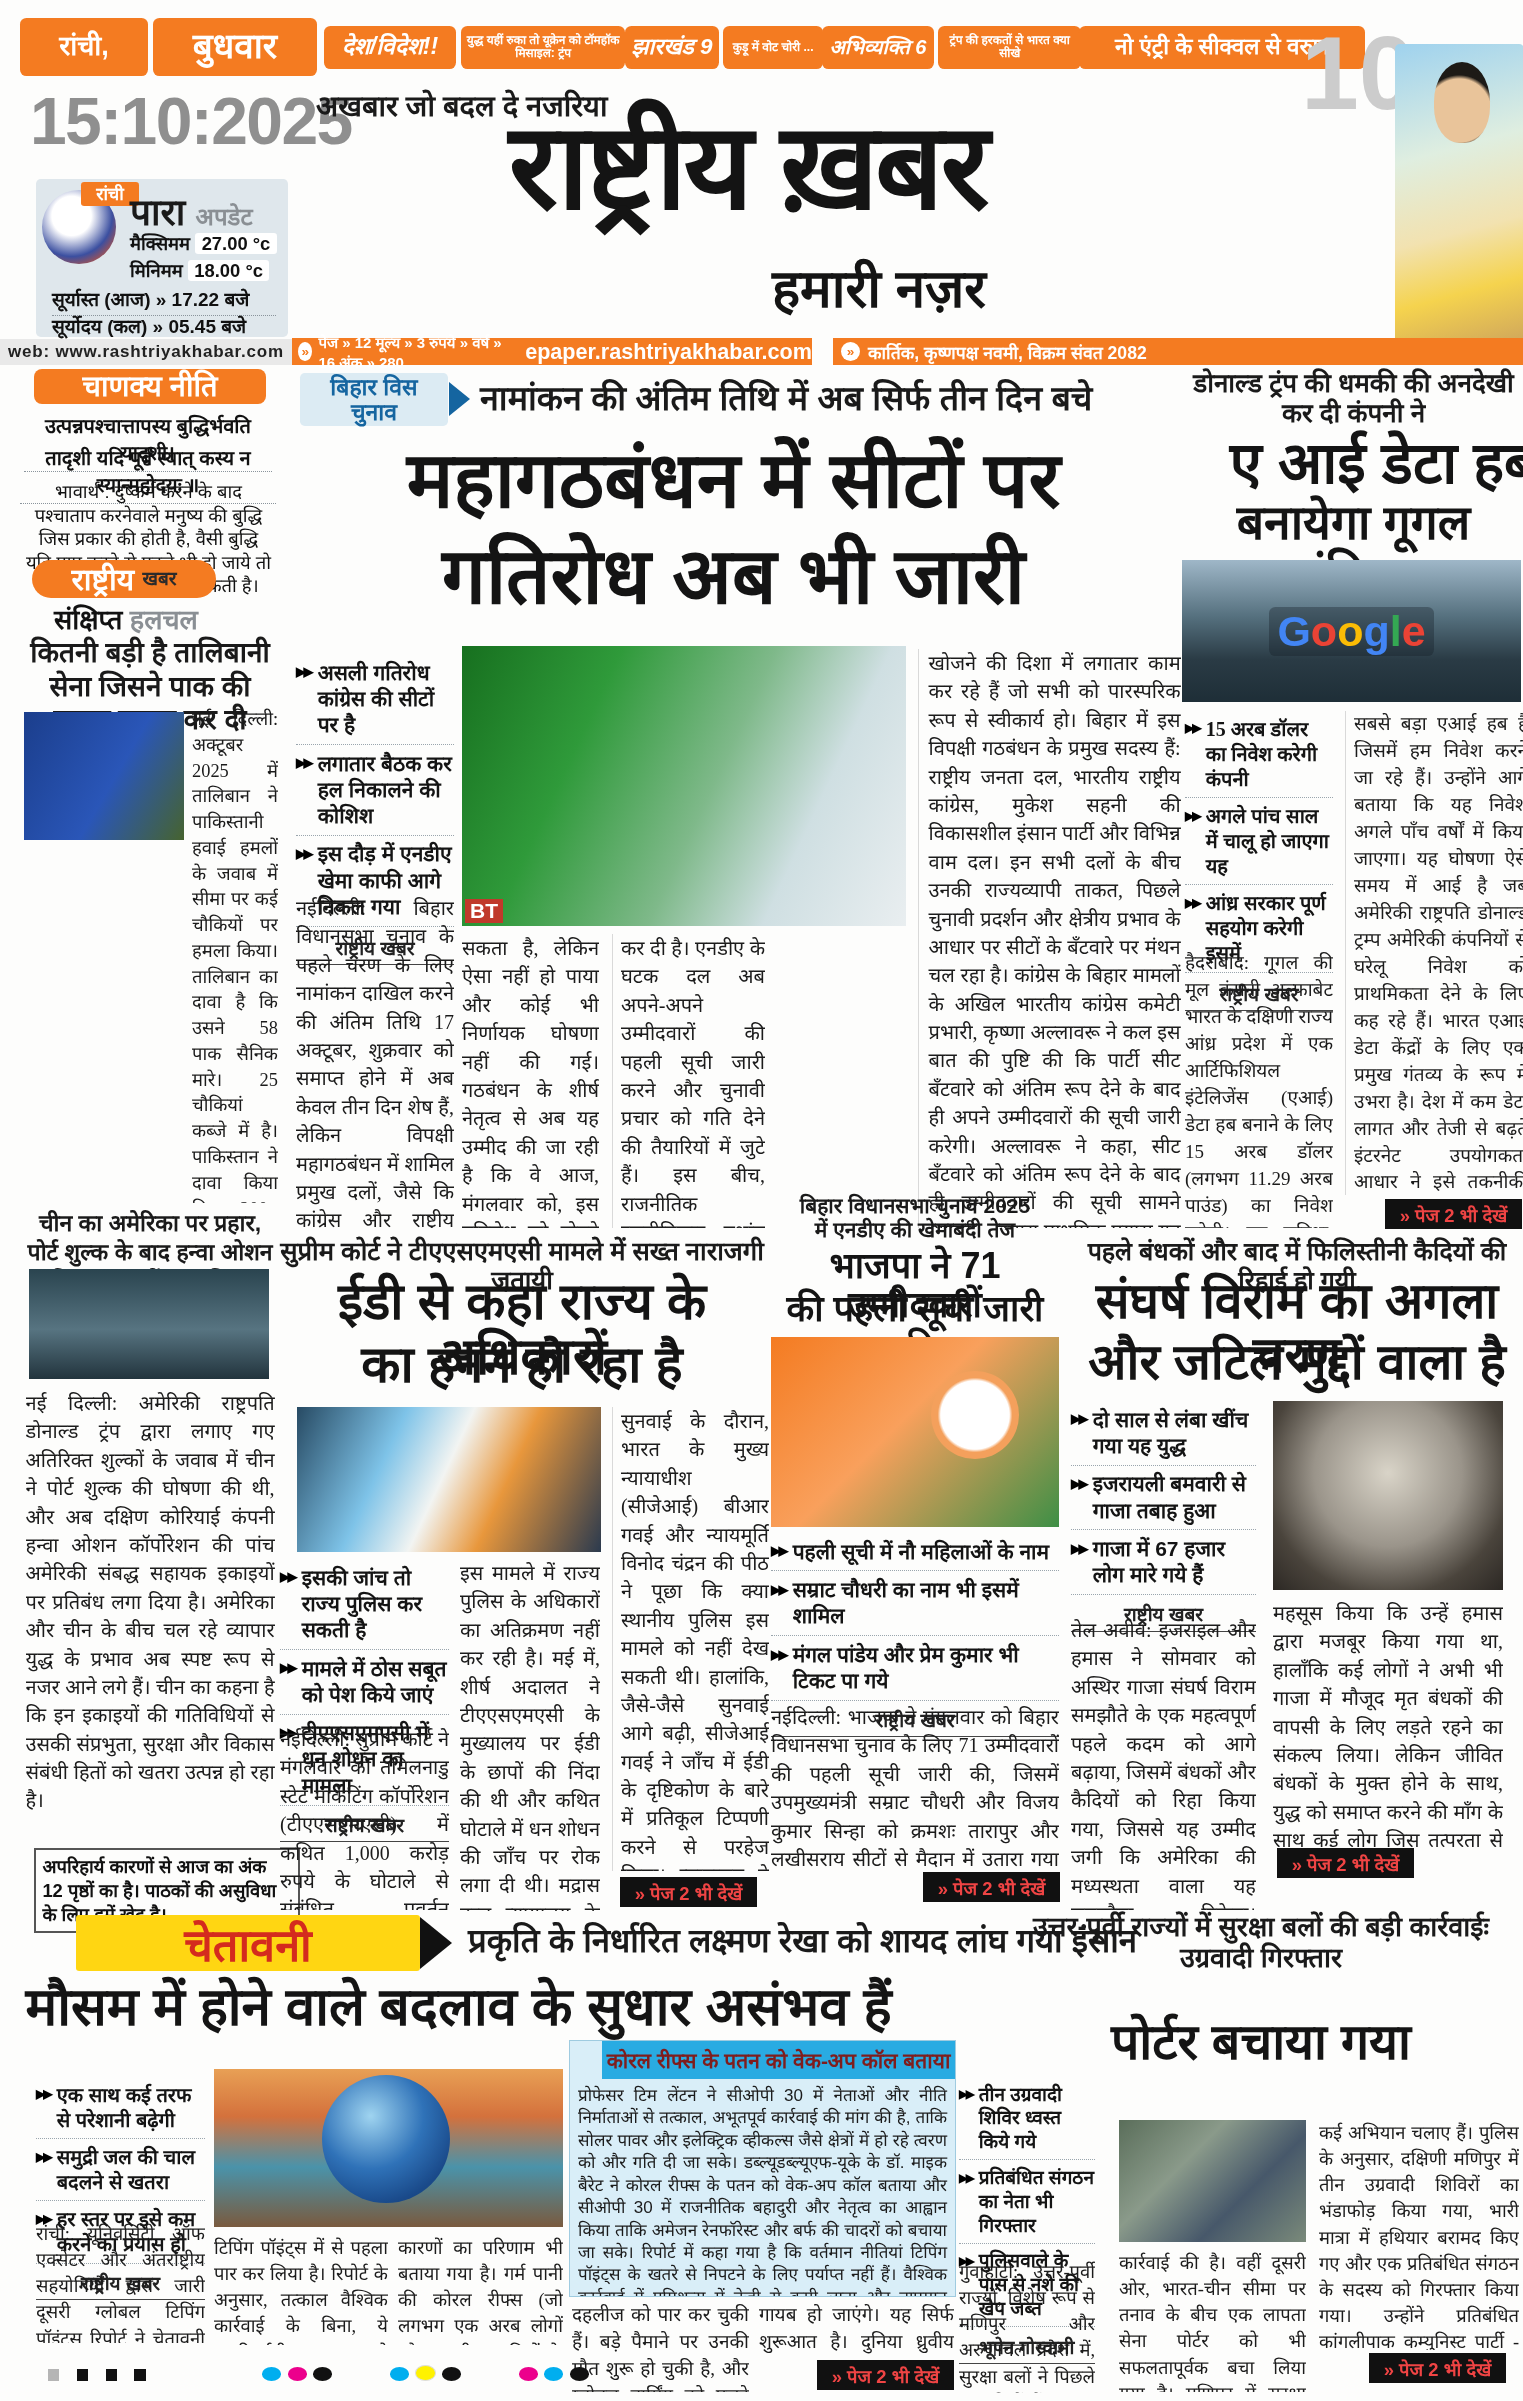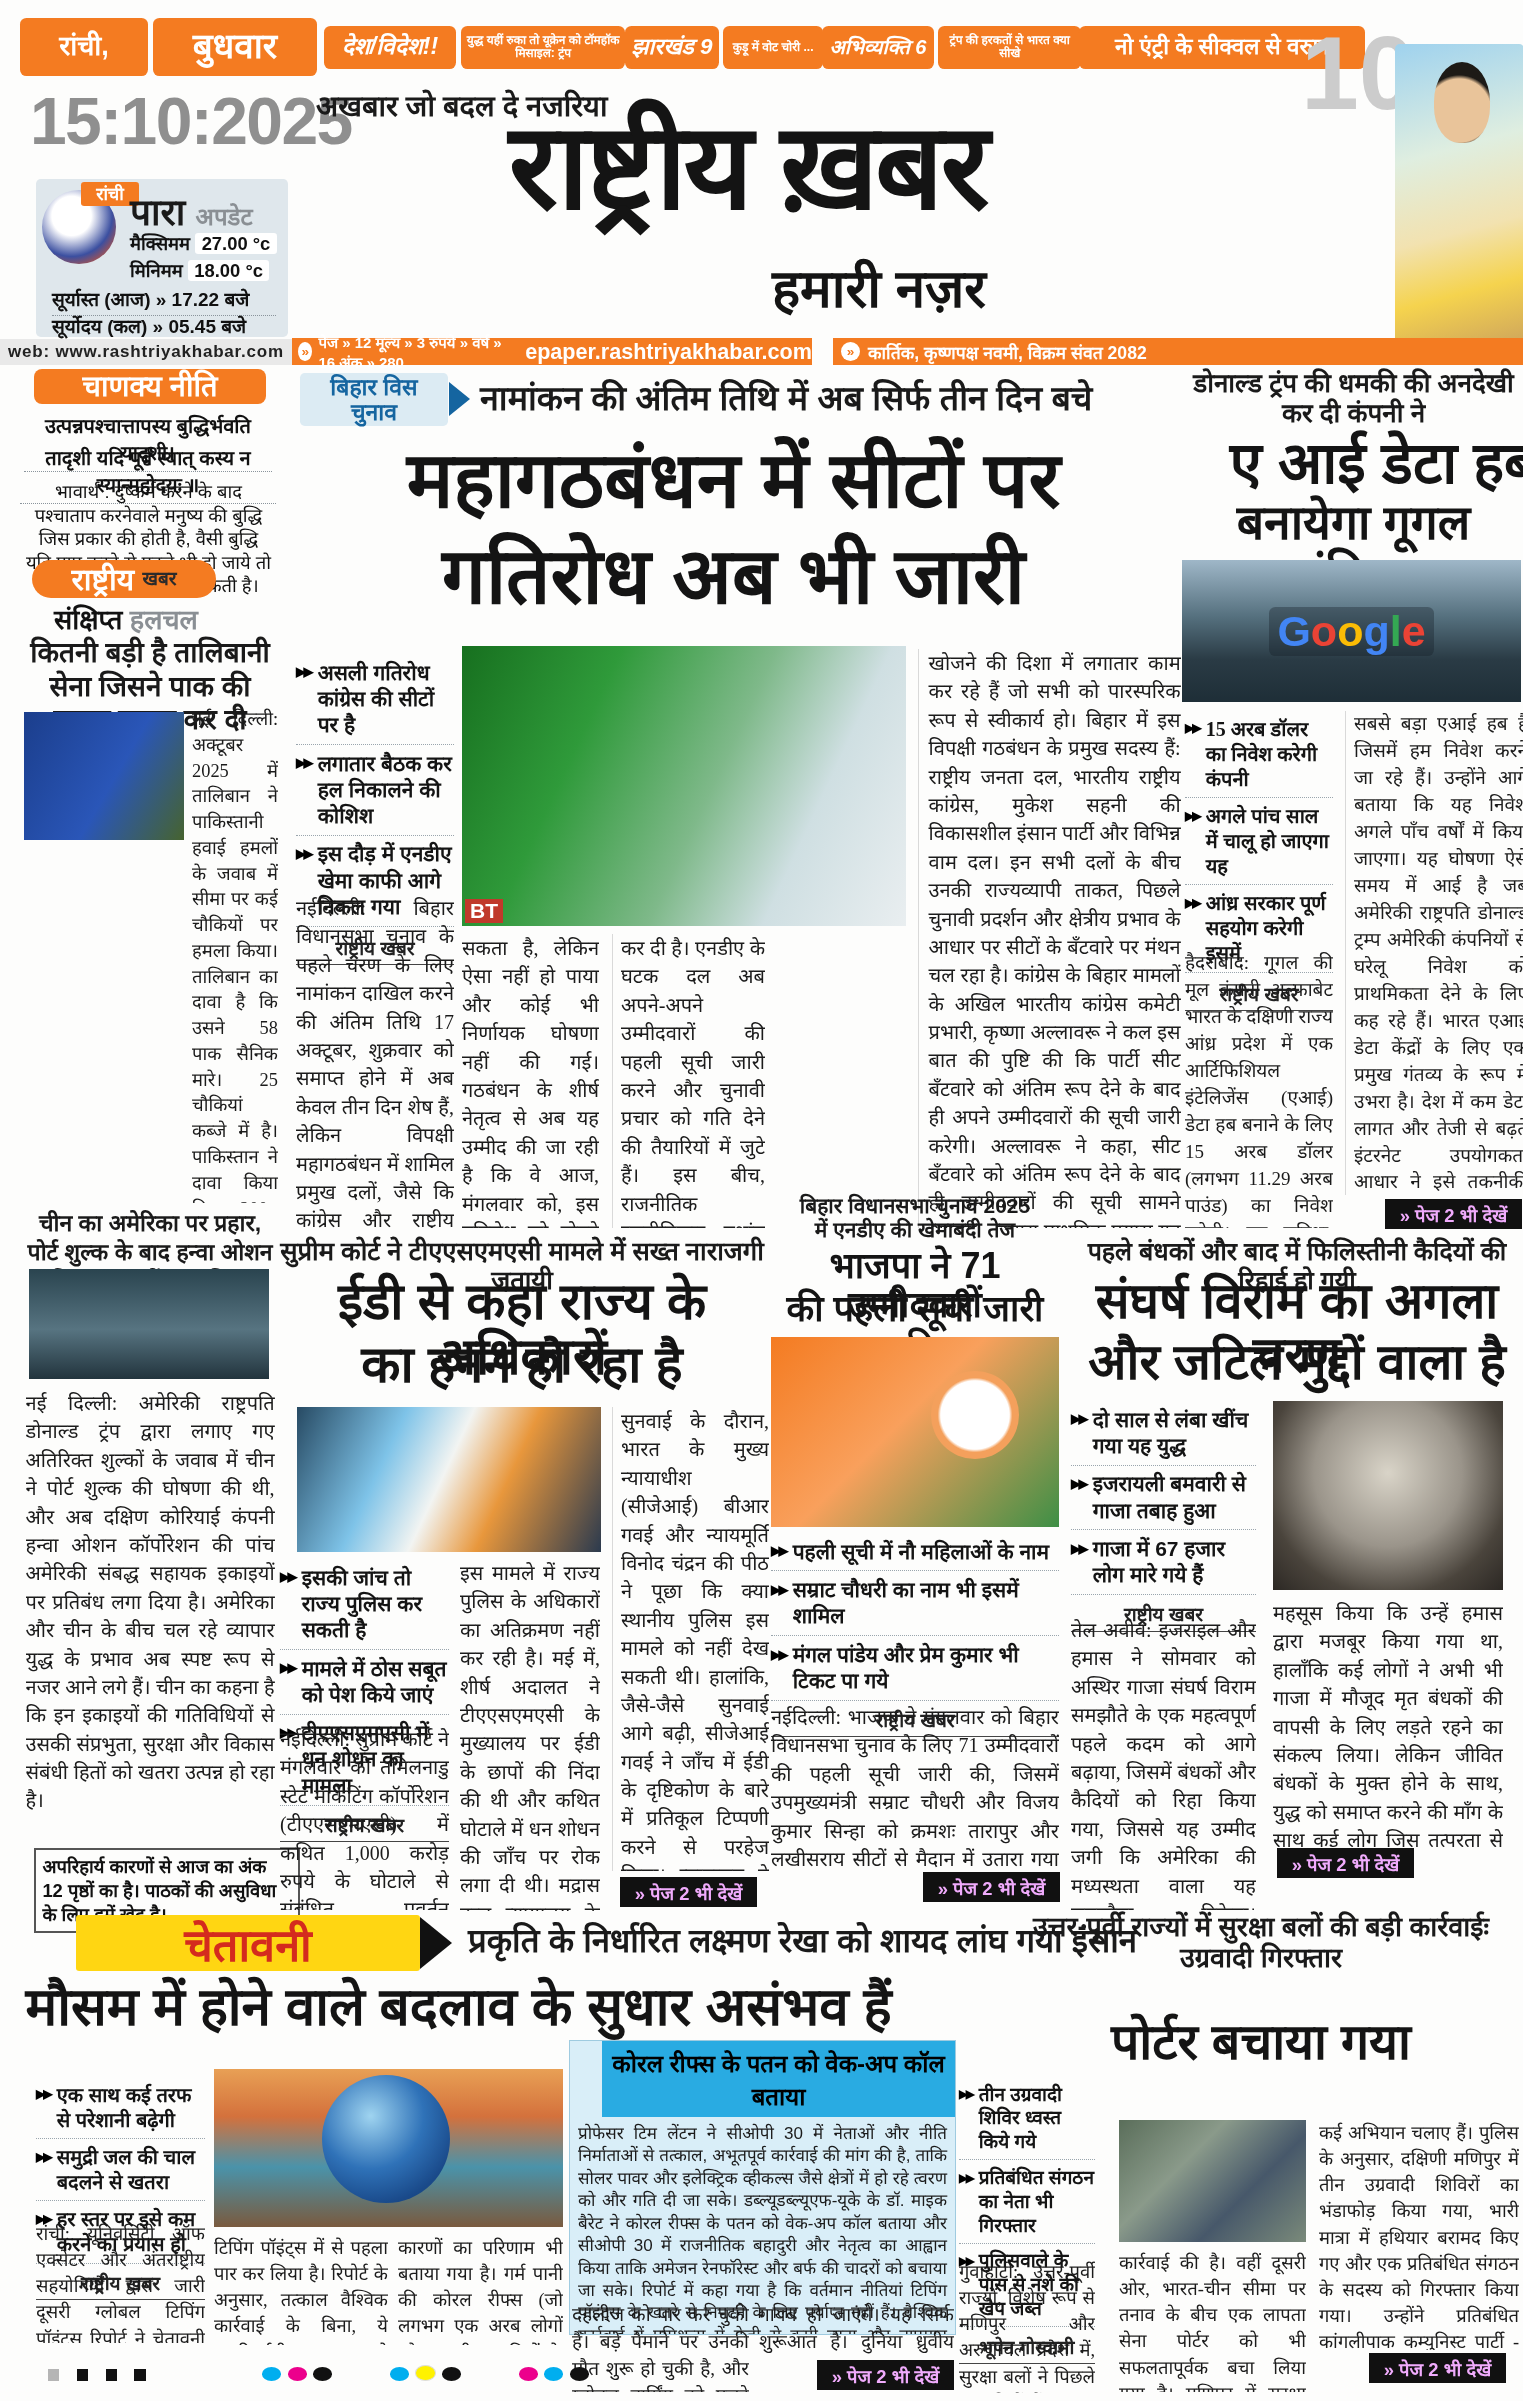--- a/index.html
+++ b/index.html
@@ -9,21 +9,21 @@
   .hd{font-family:"Liberation Sans",sans-serif;font-weight:900;color:#141414;line-height:1.08;}
   .kick{font-family:"Liberation Sans",sans-serif;font-weight:700;color:#1a1a1a;line-height:1.15;}
   .body-col{font-size:19px;line-height:1.42;text-align:justify;overflow:hidden;color:#1b1b1b;}
   .obox{background:#f47b21;color:#fff;font-family:"Liberation Sans",sans-serif;font-weight:700;
         border-radius:6.4px;display:flex;align-items:center;justify-content:center;text-align:center;line-height:1.1;}
   .blt{display:flex;align-items:flex-start;font-family:"Liberation Sans",sans-serif;font-weight:700;
        font-size:21px;line-height:1.25;padding:5.6px 0;border-bottom:1.6px dotted #9aa5ad;color:#141414;}
   .blt::before{content:"\25B6\25B6";font-size:0.62em;letter-spacing:-2.4px;margin:4.8px 6.4px 0 0;color:#000;flex:0 0 auto;}
   .byline{font-family:"Liberation Sans",sans-serif;font-weight:700;font-size:19px;text-align:center;
           border-bottom:1.6px solid #444;padding-bottom:3.2px;color:#222;}
-  .tag2{background:#111;color:#f0abfc;font-family:"Liberation Sans",sans-serif;font-weight:700;
+  .tag2{background:#111;color:#ef4444;font-family:"Liberation Sans",sans-serif;font-weight:700;
         font-size:18.4px;display:flex;align-items:center;justify-content:center;}
   .ph{overflow:hidden;}
   .sep-dot{border-bottom:1.6px dotted #8a949c;}
   .chip{background:#fff;border-radius:3.2px;padding:0 6.4px;font-weight:700;}
   .regdot{display:inline-block;width:19px;height:13.6px;border-radius:50%;margin-right:3.2px;}
   .regsq{display:inline-block;width:11.2px;height:11.2px;margin-right:14.4px;}
   .gl0{color:#4285F4}.gl1{color:#EA4335}.gl2{color:#FBBC05}.gl3{color:#4285F4}.gl4{color:#34A853}.gl5{color:#EA4335}
 </style>
 </head>
 <body>
@@ -267,21 +267,21 @@
   </div>
   <div class="abs body-col" style="left:36px;top:2221px;width:169px;height:122px;font-size:18.4px;">रांची: यूनिवर्सिटी ऑफ एक्सेटर और अंतर्राष्ट्रीय सहयोगियों द्वारा जारी दूसरी ग्लोबल टिपिंग पॉइंट्स रिपोर्ट ने चेतावनी दी है कि मानवता अब एक नई वास्तविकता में प्रवेश कर रही है, क्योंकि पृथ्वी ने कई महत्वपूर्ण अर्थ सिस्टम</div>
 
   <div class="abs ph" style="left:214px;top:2069px;width:349px;height:158px;background:linear-gradient(180deg,#e8a055 0%,#d4713c 30%,#4a93aa 62%,#7a5a3e 100%);">
     <div style="position:absolute;left:31%;top:4%;width:128px;height:128px;border-radius:50%;background:radial-gradient(circle at 38% 32%,#9fd4f0 0%,#2f72b8 45%,#1a4a8a 75%,#123a6e 100%);"></div>
   </div>
   <div class="abs body-col" style="left:214px;top:2235px;width:174px;height:110px;font-size:18.4px;">टिपिंग पॉइंट्स में से पहला पार कर लिया है। रिपोर्ट के अनुसार, तत्काल वैश्विक कार्रवाई के बिना, ये अपरिवर्तनीय बदलाव बड़े पैमाने पर और स्थायी क्षति का कारण बन सकते हैं। इसके तमाम</div>
   <div class="abs body-col" style="left:398px;top:2235px;width:165px;height:110px;font-size:18.4px;">कारणों का परिणाम भी बताया गया है। गर्म पानी की कोरल रीफ्स (जो लगभग एक अरब लोगों और समुद्री प्रजातियों के लिए महत्वपूर्ण हैं) पहले ही अपनी स्थिरता की</div>
 
   <div class="abs" style="left:569px;top:2040px;width:385px;background:#d9eef8;border:0.8px solid #9fcbe0;">
-    <div style="background:#29abe2;color:#000000;font-family:'Liberation Sans',sans-serif;font-weight:900;font-size:24px;text-align:center;padding:4.8px 3.2px;margin-left:32px;">कोरल रीफ्स के पतन को वेक-अप कॉल बताया</div>
+    <div style="background:#29abe2;color:#7f1d1d;font-family:'Liberation Sans',sans-serif;font-weight:900;font-size:21px;text-align:center;padding:4.8px 3.2px;margin-left:32px;">कोरल रीफ्स के पतन को वेक-अप कॉल बताया</div>
     <div class="body-col" style="padding:6.4px 8px;height:205px;font-size:17px;line-height:1.32;font-family:'Liberation Sans',sans-serif;">प्रोफेसर टिम लेंटन ने सीओपी 30 में नेताओं और नीति निर्माताओं से तत्काल, अभूतपूर्व कार्रवाई की मांग की है, ताकि सोलर पावर और इलेक्ट्रिक व्हीकल्स जैसे क्षेत्रों में हो रहे त्वरण को और गति दी जा सके। डब्ल्यूडब्ल्यूएफ-यूके के डॉ. माइक बैरेट ने कोरल रीफ्स के पतन को वेक-अप कॉल बताया और सीओपी 30 में राजनीतिक बहादुरी और नेतृत्व का आह्वान किया ताकि अमेजन रेनफॉरेस्ट और बर्फ की चादरों को बचाया जा सके। रिपोर्ट में कहा गया है कि वर्तमान नीतियां टिपिंग पॉइंट्स के खतरे से निपटने के लिए पर्याप्त नहीं हैं। वैश्विक कार्रवाई में एमिशन्स में तेजी से कमी लाना और तापमान ओवरशूट को कम करने के लिए कार्बन रिमूवल को बढ़ाना शामिल होना चाहिए। ओस्लो विश्वविद्यालय की डॉ. मंजना मिल्कोराइट ने गवर्नेंस इनोवेशन और फ्रंटलोडेड मिटिगेशन पाथवेज की आवश्यकता पर जोर दिया, जो चरम वैश्विक तापमान और 1.5?से से ऊपर ओवरशूट की अवधि को कम कर सकें।</div>
   </div>
   <div class="abs body-col" style="left:572px;top:2302px;width:177px;height:90px;font-size:19px;">दहलीज को पार कर चुकी हैं। बड़े पैमाने पर उनकी मौत शुरू हो चुकी है, और ग्लोबल वार्मिंग को पलटे बिना बड़े रीफ सिस्टम</div>
   <div class="abs body-col" style="left:759px;top:2302px;width:195px;height:56px;font-size:19px;">गायब हो जाएंगे। यह सिर्फ शुरूआत है। दुनिया ध्रुवीय बर्फ की चादरों के पिघलने, प्रमुख महासागरीय</div>
   <div class="abs tag2" style="left:817px;top:2360px;width:137px;height:30px;">» पेज 2 भी देखें</div>
 
   <div class="abs kick" style="left:999px;top:1912px;width:524px;text-align:center;font-size:27px;">उत्तर-पूर्वी राज्यों में सुरक्षा बलों की बड़ी कार्रवाईः उग्रवादी गिरफ्तार</div>
   <div class="abs hd" style="left:999px;top:2015px;width:524px;text-align:center;font-size:50px;">पोर्टर बचाया गया</div>
 
   <div class="abs" style="left:959px;top:2077px;width:136px;">

